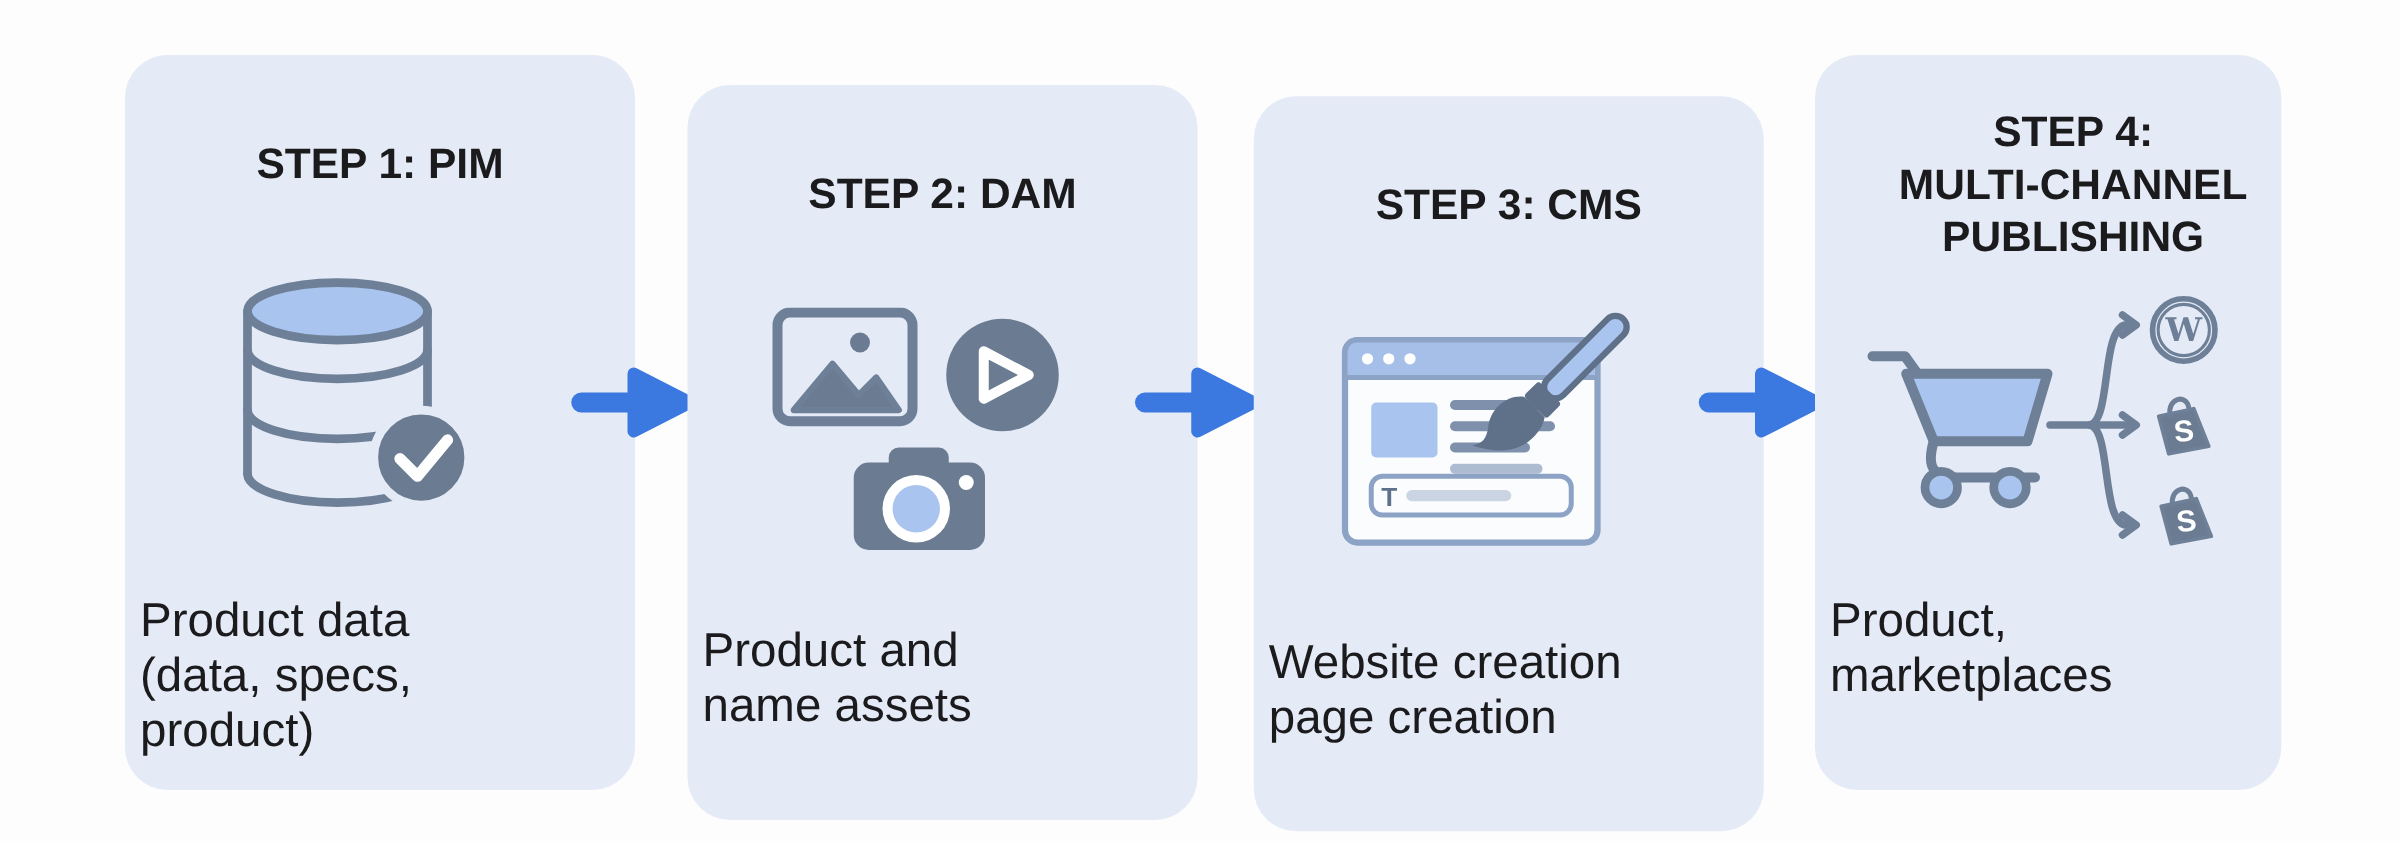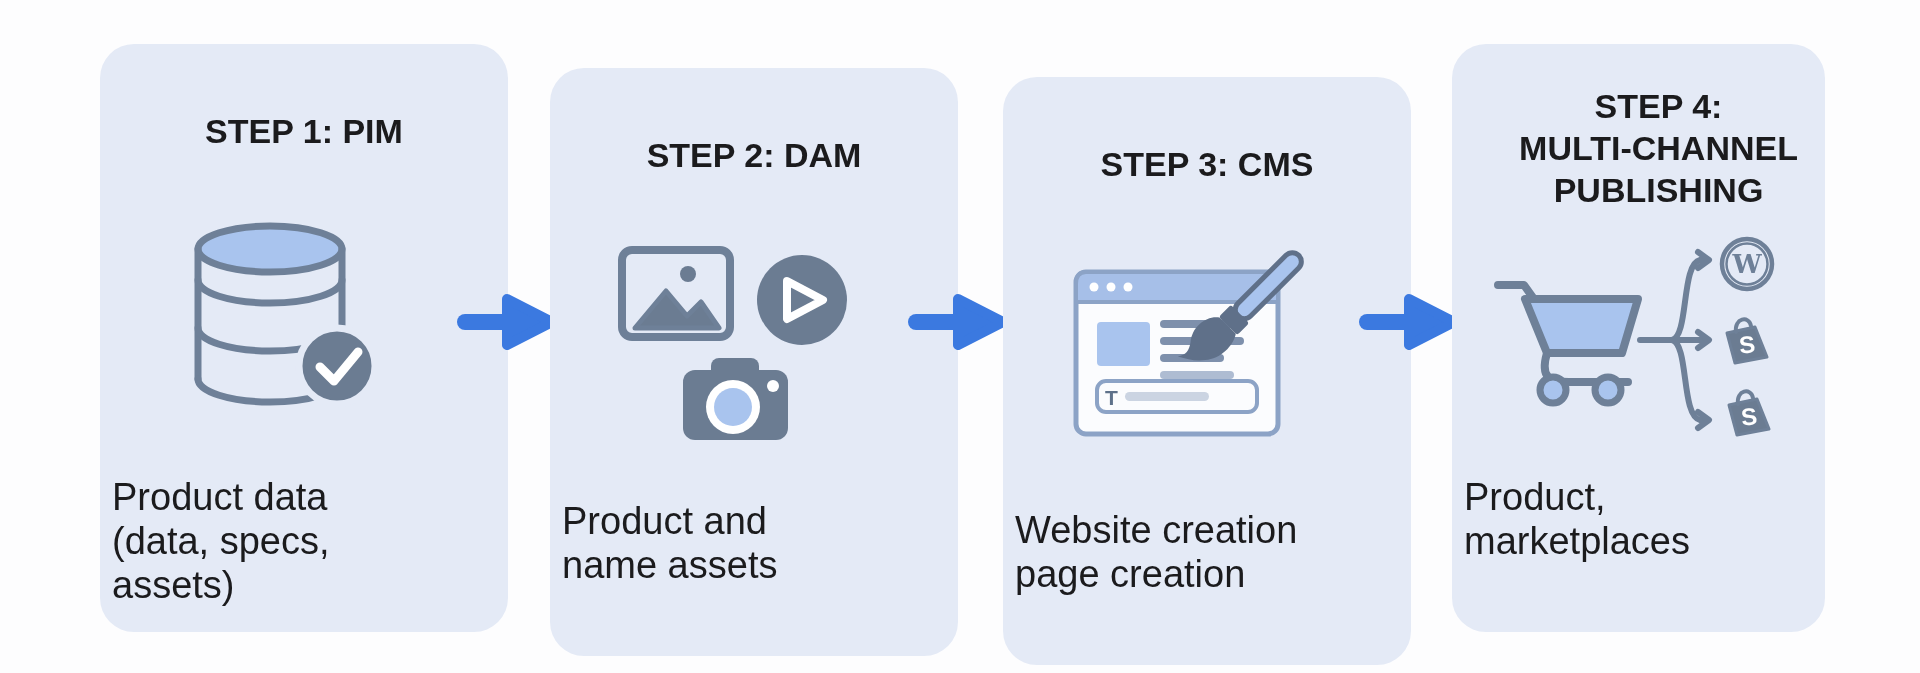--- a/index.html
+++ b/index.html
@@ -64,21 +64,21 @@
       <path class="sk" stroke-width="7" d="M154,31 V161"></path>
       <path class="sk" stroke-width="7" d="M10,62 a72,23 0 0 0 144,0"></path>
       <path class="sk" stroke-width="7" d="M10,110 a72,23 0 0 0 144,0"></path>
       <path class="sk" stroke-width="7" d="M10,161 a72,23 0 0 0 144,0"></path>
       <circle class="fl-sl" cx="149" cy="148" r="38" stroke="#E4EAF6" stroke-width="7"></circle>
       <path d="M132,149 L146,163 L170,134" stroke="#FFFFFF" stroke-width="9" fill="none" stroke-linecap="round" stroke-linejoin="round"></path>
     </svg>
     <div class="card-desc">
       <div>Product data</div>
       <div>(data, specs,</div>
-      <div>assets)</div>
+      <div>product)</div>
     </div>
   </div>
 
   <svg class="flow-arrow arrow1" width="110" height="64" viewBox="0 0 110 64">
     <path class="st-arrow" d="M10,32 H55" stroke-width="16" stroke-linecap="round" fill="none"></path>
     <path class="fl-arrow st-arrow" d="M52,9 L97,32 L52,55 Z" stroke-width="10" stroke-linejoin="round"></path>
   </svg>
 
   <div class="card card2">
     <div class="card-title">

